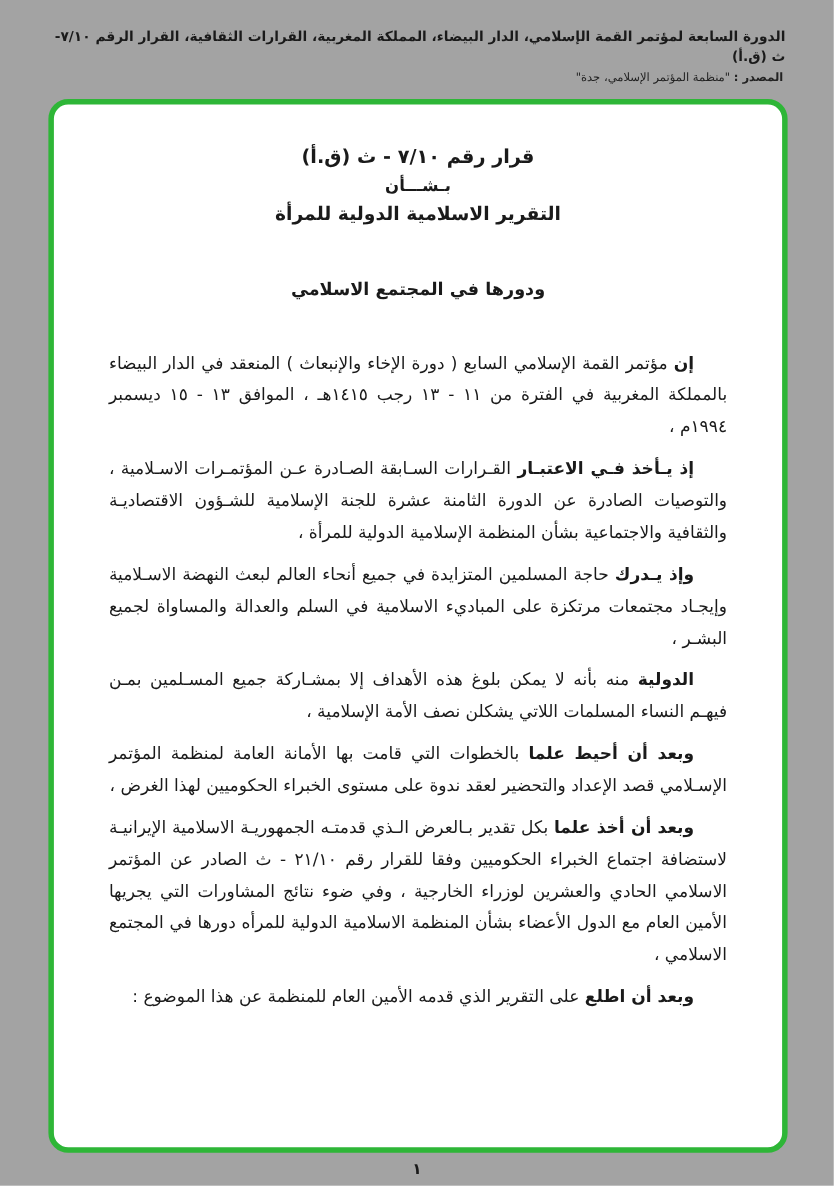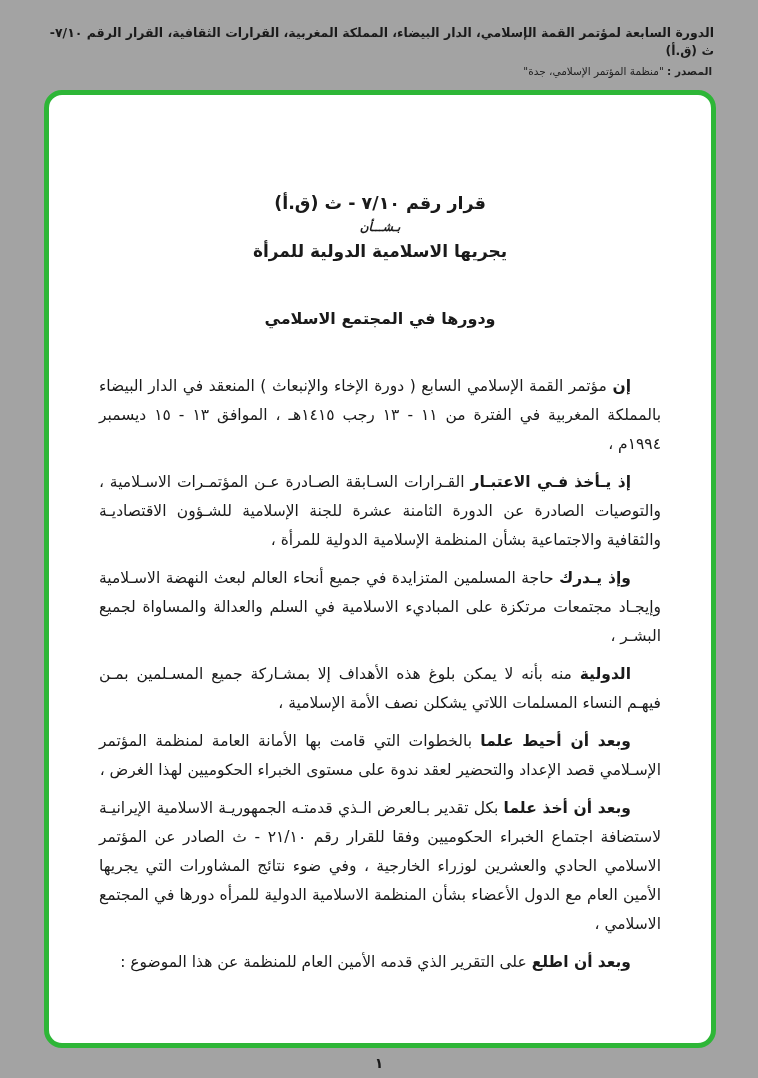--- a/index.html
+++ b/index.html
@@ -36,30 +36,30 @@
   
   .doc-frame {
     position: absolute;
     top: 90px;
     left: 44px;
     right: 42px;
     height: 958px;
     background: #ffffff;
     border: 5px solid #2eb637;
     border-radius: 18px;
-    padding: 98px 50px 20px 50px;
+    padding: 38px 50px 20px 50px;
   }
   
   .title-block {
     text-align: center;
     font-weight: bold;
   }
   .title-line { margin: 0 0 7px 0; }
   .title-main  { font-size: 17.5px; }
-  .title-bishan { font-size: 12px; letter-spacing: 1px; font-style: italic; }
+  .title-bishan { font-size: 15px; letter-spacing: 1px; }
   .title-org   { font-size: 17px; }
   .title-role  { font-size: 16px; margin-bottom: 0; margin-top: 48px; }
   
   .doc-body {
     margin-top: 44px;
     font-size: 15.5px;
     line-height: 29px;
     text-align: justify;
     text-justify: inter-word;
   }
@@ -91,21 +91,21 @@
       <span class="src-label">المصدر :</span>
       <span class="src-value">"منظمة المؤتمر الإسلامي، جدة"</span>
     </div>
   </div>
 
   <div class="doc-frame">
 
     <div class="title-block">
       <div class="title-line title-main">قرار رقم ٧/١٠ - ث (ق.أ)</div>
       <div class="title-line title-bishan">بـشـــأن</div>
-      <div class="title-line title-org">يجريها الاسلامية الدولية للمرأة</div>
+      <div class="title-line title-org">التقرير الاسلامية الدولية للمرأة</div>
       <div class="title-line title-role">ودورها في المجتمع الاسلامي</div>
     </div>
 
     <div class="doc-body">
       <p>
         <span class="lead">إن</span>
         <span>مؤتمر القمة الإسلامي السابع ( دورة الإخاء والإنبعاث ) المنعقد في الدار البيضاء بالمملكة المغربية في الفترة من ١١ - ١٣ رجب ١٤١٥هـ ، الموافق ١٣ - ١٥ ديسمبر ١٩٩٤م ،</span>
       </p>
       <p>
         <span class="lead">إذ يـأخذ فـي الاعتبـار</span>

